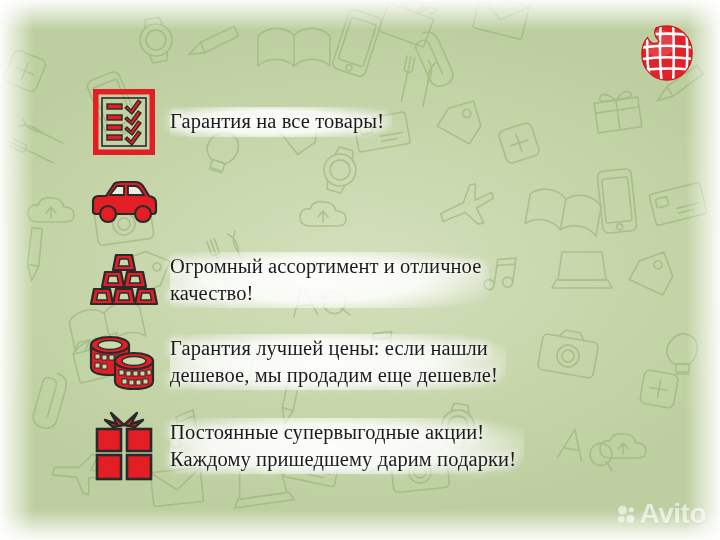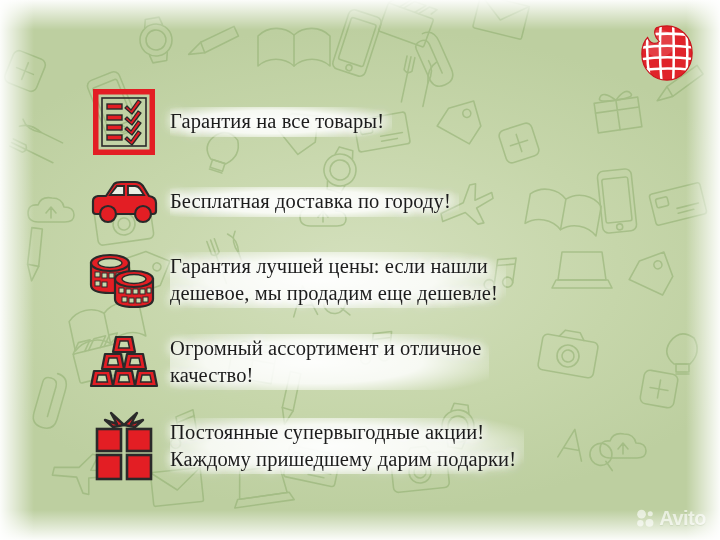--- a/index.html
+++ b/index.html
@@ -114,21 +114,21 @@
     position: absolute;
     right: 14px;
     bottom: 10px;
     display: flex;
     align-items: center;
     gap: 4px;
     opacity: .62;
   }
   .avito-dots { width: 19px; height: 19px; flex: none; }
   .avito-word {
-    font-size: 20px;
+    font-size: 28px;
     font-weight: bold;
     color: #ffffff;
     letter-spacing: -.5px;
     text-shadow: 0 1px 1px rgba(120,140,100,.25);
   }
 </style>
 </head>
 <body>
 
 <div id="poster">
@@ -341,22 +341,46 @@
       <div class="feature-icon">
         <svg width="72" height="46" viewBox="0 0 72 46">
           <path d="M5 32 L5 22 Q5 18 10 17 L18 17 L26 5 Q28 3 33 3 L47 3 Q52 3 55 7 L61 17
                    Q68 18 68 24 L68 32 Q68 35 65 35 L8 35 Q5 35 5 32 Z" fill="#e31e24" stroke="#2a2a2a" stroke-width="2.2" stroke-linejoin="round"></path>
           <path d="M22 16 L29 7 L36 7 L36 16 Z" fill="#e9eee3" stroke="#2a2a2a" stroke-width="1.8"></path>
           <path d="M40 7 L47 7 Q50 7 52 10 L56 16 L40 16 Z" fill="#e9eee3" stroke="#2a2a2a" stroke-width="1.8"></path>
           <circle cx="20" cy="35" r="8" fill="#e31e24" stroke="#2a2a2a" stroke-width="2.2"></circle>
           <circle cx="55" cy="35" r="8" fill="#e31e24" stroke="#2a2a2a" stroke-width="2.2"></circle>
         </svg>
       </div>
+    </div>
+
+    <div class="feature">
+      <div class="feature-icon">
+        <svg width="70" height="58" viewBox="0 0 70 58">
+          <g fill="#e31e24" stroke="#2a2a2a" stroke-width="2.2" stroke-linejoin="round">
+            <path d="M27 4 L43 4 L46 19 L24 19 Z"></path>
+            <path d="M16 21 L32 21 L35 36 L13 36 Z"></path>
+            <path d="M38 21 L54 21 L57 36 L35 36 Z"></path>
+            <path d="M5 38 L21 38 L24 53 L2 53 Z"></path>
+            <path d="M27 38 L43 38 L46 53 L24 53 Z"></path>
+            <path d="M49 38 L65 38 L68 53 L46 53 Z"></path>
+          </g>
+          <g fill="#c9d9ae" stroke="#2a2a2a" stroke-width="1.4">
+            <path d="M31 8 L39 8 L40.5 15 L29.5 15 Z"></path>
+            <path d="M20 25 L28 25 L29.5 32 L18.5 32 Z"></path>
+            <path d="M42 25 L50 25 L51.5 32 L40.5 32 Z"></path>
+            <path d="M9 42 L17 42 L18.5 49 L7.5 49 Z"></path>
+            <path d="M31 42 L39 42 L40.5 49 L29.5 49 Z"></path>
+            <path d="M53 42 L61 42 L62.5 49 L51.5 49 Z"></path>
+          </g>
+        </svg>
+      </div>
       <div class="feature-text">
-        <div>Бесплатная доставка по городу!</div>
+        <div>Огромный ассортимент и отличное</div>
+        <div>качество!</div>
       </div>
     </div>
 
     <div class="feature">
       <div class="feature-icon">
         <svg width="76" height="62" viewBox="0 0 76 62">
 
           <path d="M5 14 L5 36 Q5 44 24 44 Q43 44 43 36 L43 14 Z" fill="#e31e24" stroke="#2a2a2a" stroke-width="2.2"></path>
           <ellipse cx="24" cy="14" rx="19" ry="8" fill="#e31e24" stroke="#2a2a2a" stroke-width="2.2"></ellipse>
           <ellipse cx="24" cy="14" rx="12" ry="4.5" fill="#c9d9ae" stroke="#2a2a2a" stroke-width="1.3"></ellipse>
@@ -387,47 +411,20 @@
         </svg>
       </div>
       <div class="feature-text">
         <div>Гарантия лучшей цены: если нашли</div>
         <div>дешевое, мы продадим еще дешевле!</div>
       </div>
     </div>
 
     <div class="feature">
       <div class="feature-icon">
-        <svg width="70" height="58" viewBox="0 0 70 58">
-          <g fill="#e31e24" stroke="#2a2a2a" stroke-width="2.2" stroke-linejoin="round">
-            <path d="M27 4 L43 4 L46 19 L24 19 Z"></path>
-            <path d="M16 21 L32 21 L35 36 L13 36 Z"></path>
-            <path d="M38 21 L54 21 L57 36 L35 36 Z"></path>
-            <path d="M5 38 L21 38 L24 53 L2 53 Z"></path>
-            <path d="M27 38 L43 38 L46 53 L24 53 Z"></path>
-            <path d="M49 38 L65 38 L68 53 L46 53 Z"></path>
-          </g>
-          <g fill="#c9d9ae" stroke="#2a2a2a" stroke-width="1.4">
-            <path d="M31 8 L39 8 L40.5 15 L29.5 15 Z"></path>
-            <path d="M20 25 L28 25 L29.5 32 L18.5 32 Z"></path>
-            <path d="M42 25 L50 25 L51.5 32 L40.5 32 Z"></path>
-            <path d="M9 42 L17 42 L18.5 49 L7.5 49 Z"></path>
-            <path d="M31 42 L39 42 L40.5 49 L29.5 49 Z"></path>
-            <path d="M53 42 L61 42 L62.5 49 L51.5 49 Z"></path>
-          </g>
-        </svg>
-      </div>
-      <div class="feature-text">
-        <div>Огромный ассортимент и отличное</div>
-        <div>качество!</div>
-      </div>
-    </div>
-
-    <div class="feature">
-      <div class="feature-icon">
         <svg width="66" height="70" viewBox="0 0 66 70">
           <g fill="#e31e24" stroke="#2a2a2a" stroke-width="2.4" stroke-linejoin="round">
             <path d="M33 14 L20 2 L26 13 L14 9 L22 16 Z"></path>
             <path d="M33 14 L46 2 L40 13 L52 9 L44 16 Z"></path>
           </g>
           <g fill="#e31e24" stroke="#2a2a2a" stroke-width="2.6">
             <rect x="6" y="18" width="24" height="22"></rect>
             <rect x="36" y="18" width="24" height="22"></rect>
             <rect x="6" y="44" width="24" height="24"></rect>
             <rect x="36" y="44" width="24" height="24"></rect>

